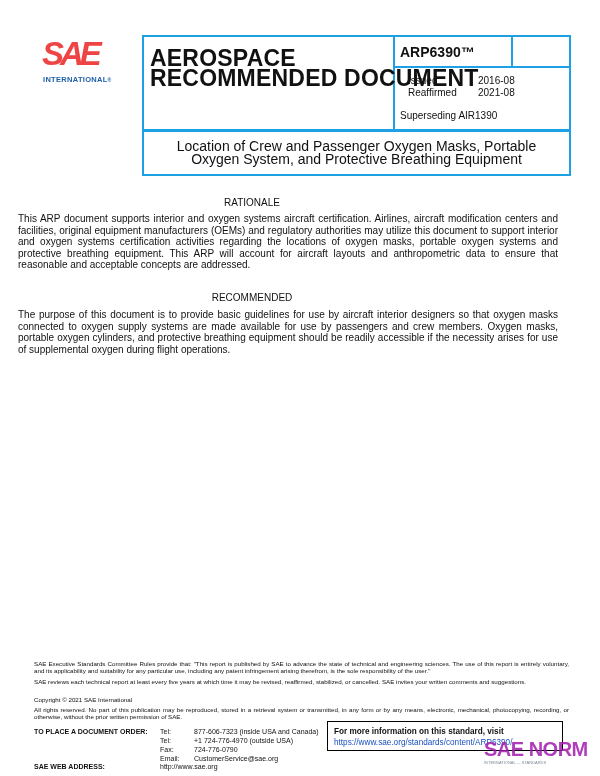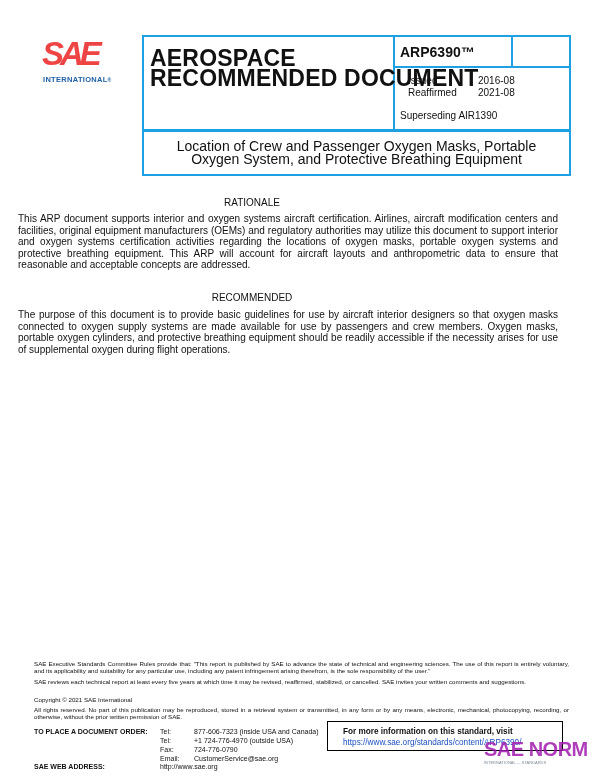--- a/index.html
+++ b/index.html
@@ -30,21 +30,21 @@
   .para { left:18px; width:540px; font-size:10px; line-height:11.6px; text-align:justify; }
   
   .foot { left:34px; width:535px; font-size:6.2px; line-height:7.3px; text-align:justify; }
   .order { left:34px; top:727px; font-size:7px; line-height:9px; }
   .order-label { position:absolute; left:0; font-weight:bold; white-space:nowrap; }
   .order-contacts { position:absolute; left:126px; top:0; white-space:nowrap; }
   .order-contacts .r { display:flex; }
   .order-contacts .k { width:34px; }
   .web-label { left:34px; top:763px; font-size:7px; font-weight:bold; }
   .web-val { left:160px; top:763px; font-size:7px; }
-  .infobox { left:327px; top:721px; width:236px; height:30px; border:1.5px solid #000; box-sizing:border-box; padding:4px 15px;
+  .infobox { left:327px; top:721px; width:236px; height:30px; border:1.5px solid #000; box-sizing:border-box; padding:4px 6px;
              font-size:8.2px; line-height:11px; }
   .infobox .t { font-weight:bold; }
   .infobox .u { color:#1a4fc0; }
   .wm { left:484px; top:738px; font-weight:bold; font-size:20px; color:#a21caf; opacity:0.85; letter-spacing:-0.5px; }
   .wm-sub { left:484px; top:760px; font-size:4px; color:#7a8a9a; }
 </style>
 </head>
 <body>
 
 <div class="abs logo">

